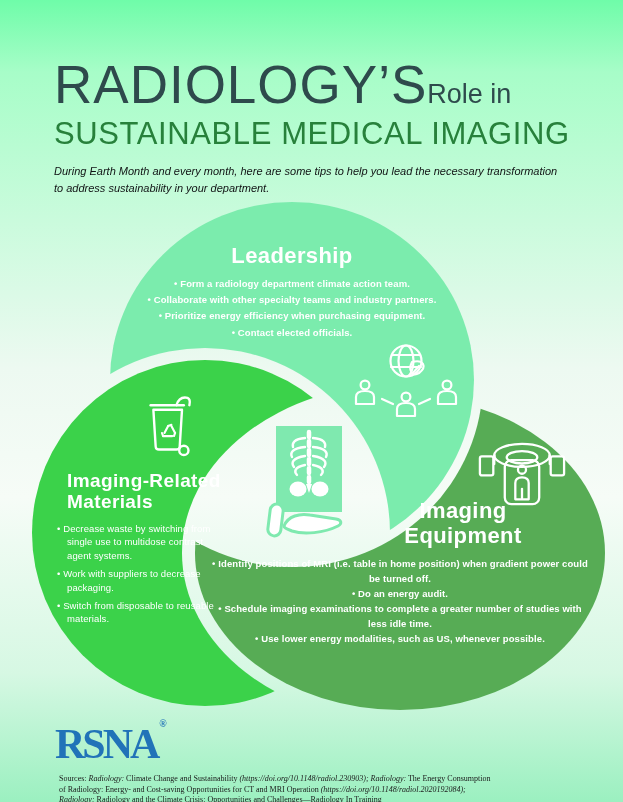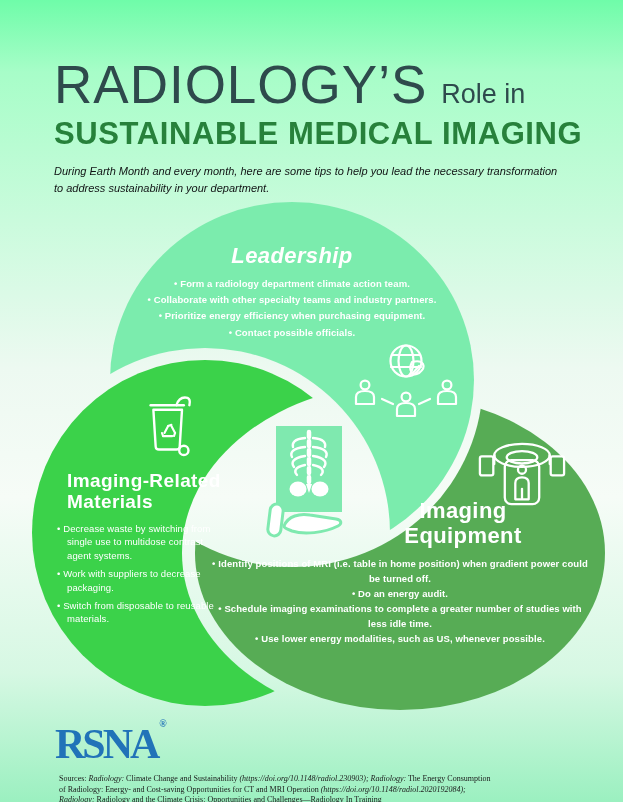--- a/index.html
+++ b/index.html
@@ -5,28 +5,28 @@
   html,body{margin:0;padding:0;}
   #poster{
     position:relative; width:623px; height:802px; overflow:hidden;
     font-family:"Liberation Sans", sans-serif;
     background:linear-gradient(180deg,
       var(--bg-top) 0%, var(--bg-upper) 9%, var(--bg-mid) 46%,
       var(--bg-mid2) 62%, var(--bg-lower) 84%, var(--bg-bottom) 100%);
   }
   
   .header{position:absolute; left:54px; top:58px; width:540px;}
-  .title-row{display:flex; align-items:baseline; gap:14px;}
+  .title-row{display:flex; align-items:baseline; }
   .main-title{
     font-size:53px; font-weight:400; letter-spacing:1px;
     color:var(--title-dark); line-height:1;
   }
   .title-suffix{font-size:27px; font-weight:400; color:var(--title-dark);}
   .subtitle{
-    margin-top:6px; font-size:31px; font-weight:700; letter-spacing:.6px;
+    margin-top:6px; font-size:31px; font-weight:400; letter-spacing:.6px;
     color:var(--title-green); line-height:1.1; white-space:nowrap;
   }
   .intro{
     margin-top:12px; width:505px; font-size:11px; line-height:1.55;
     color:#101314; font-weight:400;font-style:italic;
   }
   
   #venn{position:absolute; left:0; top:0; width:623px; height:802px;}
   .shape-t{fill:var(--c-leadership);}
   .shape-l{fill:var(--c-materials);}
@@ -34,21 +34,21 @@
   .icon-stroke{stroke:#ffffff; fill:none; stroke-width:2.4; stroke-linecap:round; stroke-linejoin:round;}
   .mint-stroke{stroke:var(--c-xray); fill:#ffffff; stroke-width:3; stroke-linejoin:round; stroke-linecap:round;}
   .white-stroke-on-mint{stroke:#ffffff; fill:none; stroke-width:2.4; stroke-linecap:round;}
   
   .vtext{position:absolute; color:#fff;}
   .vtitle{font-weight:700; letter-spacing:.4px;}
   ul.bullets{list-style:none; margin:0; padding:0;}
   ul.bullets li::before{content:"\2022\00a0";}
   
   .t-leadership{left:112px; top:243px; width:360px; text-align:center;}
-  .t-leadership .vtitle{font-size:22px; margin-bottom:7px;font-style:italic;}
+  .t-leadership .vtitle{font-size:22px; margin-bottom:7px;}
   .t-leadership li{font-size:9.5px; font-weight:700; line-height:16.2px; letter-spacing:.1px;}
   
   .t-materials{left:57px; top:470px; width:168px; text-align:left;}
   .t-materials .vtitle{font-size:19px; line-height:1.12; margin-left:10px; margin-bottom:9px;}
   .t-materials li{
     font-size:9.5px; font-weight:400; line-height:13.8px; letter-spacing:.1px;
     padding-left:10px; text-indent:-10px; margin-bottom:4px;
   }
   
   .t-equipment-title{left:393px; top:499px; width:140px; text-align:center;}
@@ -108,21 +108,21 @@
     <circle class="shape-l" cx="205" cy="533" r="173" mask="url(#mL)"></circle>
     <ellipse class="shape-r" cx="400" cy="553" rx="205" ry="157" mask="url(#mR)"></ellipse>
   </svg>
 
   <div class="vtext t-leadership">
     <div class="vtitle">Leadership</div>
     <ul class="bullets">
       <li>Form a radiology department climate action team.</li>
       <li>Collaborate with other specialty teams and industry partners.</li>
       <li>Prioritize energy efficiency when purchasing equipment.</li>
-      <li>Contact possible officials.</li>
+      <li>Contact elected officials.</li>
     </ul>
   </div>
 
   <div class="vtext t-materials">
     <div class="vtitle">Imaging-Related Materials</div>
     <ul class="bullets">
       <li>Decrease waste by switching from single use to multidose contrast agent systems.</li>
       <li>Work with suppliers to decrease packaging.</li>
       <li>Switch from disposable to reusable materials.</li>
     </ul>

